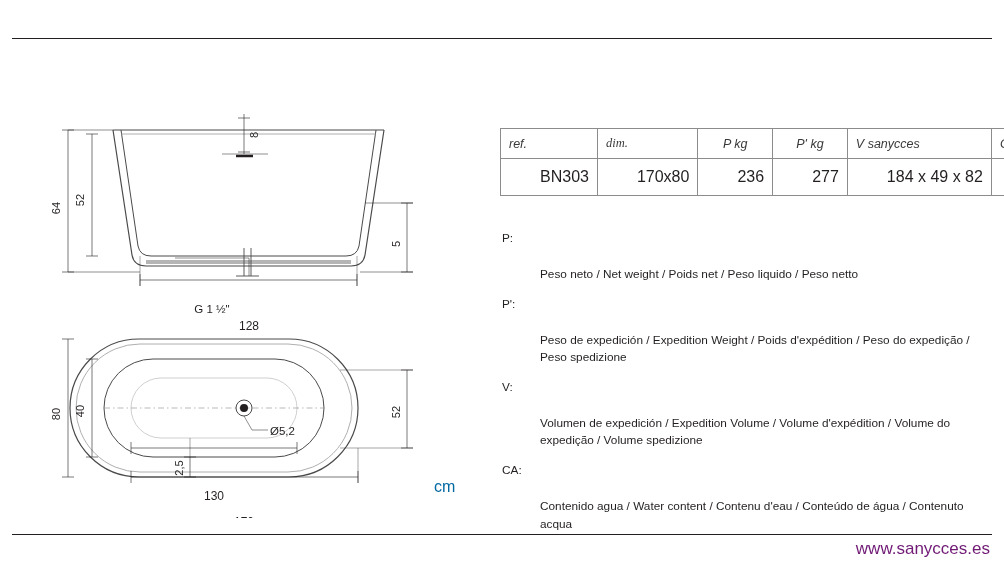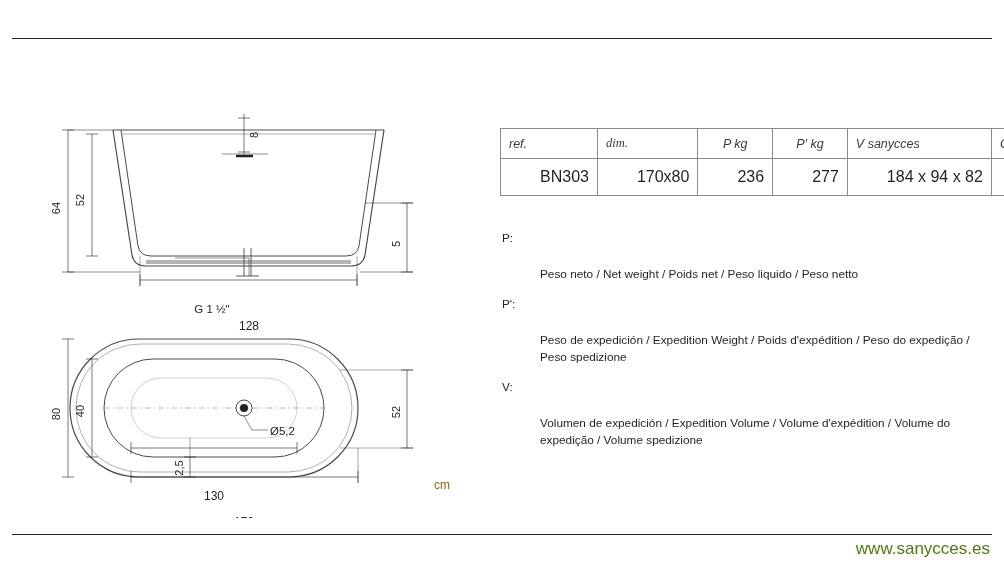--- a/index.html
+++ b/index.html
@@ -44,38 +44,38 @@
     top: 534px;
     width: 980px;
     height: 1px;
     background: #231f20;
   }
   .footer-url {
     position: absolute;
     right: 14px;
     top: 539px;
     font-size: 17px;
-    color: #4d7c0f;
+    color: #701a75;
     white-space: nowrap;
     text-align: right;
   }
   
   .drawing {
     position: absolute;
     left: 0;
     top: 48px;
     width: 480px;
     height: 470px;
   }
   .unit-label {
     position: absolute;
     left: 434px;
     top: 478px;
-    font-size: 12px;
-    color: #a16207;
+    font-size: 16px;
+    color: #0369a1;
   }
   
   .spec-table {
     position: absolute;
     left: 500px;
     top: 128px;
     width: 448px;
     border-collapse: collapse;
     font-size: 12.5px;
   }
@@ -257,37 +257,41 @@
         <th class="col-v">V sanycces</th>
         <th class="col-ca">CA L</th>
       </tr>
     </thead>
     <tbody>
       <tr>
         <td>BN303</td>
         <td>170x80</td>
         <td class="ctr">236</td>
         <td class="ctr">277</td>
-        <td>184 x 94 x 82</td>
+        <td>184 x 49 x 82</td>
         <td>366</td>
       </tr>
     </tbody>
   </table>
 
   <div class="legend">
     <div class="legend-row">
       <div class="legend-key">P:</div>
       <div class="legend-text">Peso neto / Net weight / Poids net / Peso liquido / Peso netto</div>
     </div>
     <div class="legend-row">
       <div class="legend-key">P':</div>
       <div class="legend-text">Peso de expedición / Expedition Weight / Poids d'expédition / Peso do expedição / Peso spedizione</div>
     </div>
     <div class="legend-row">
       <div class="legend-key">V:</div>
       <div class="legend-text">Volumen de expedición / Expedition Volume / Volume d'expédition / Volume do expedição / Volume spedizione</div>
     </div>
+    <div class="legend-row">
+      <div class="legend-key">CA:</div>
+      <div class="legend-text">Contenido agua / Water content / Contenu d'eau / Conteúdo de água / Contenuto acqua</div>
+    </div>
   </div>
 
   <div class="footer-rule"></div>
   <div class="footer-url">www.sanycces.es</div>
 
 </div>
 
 </body></html>

